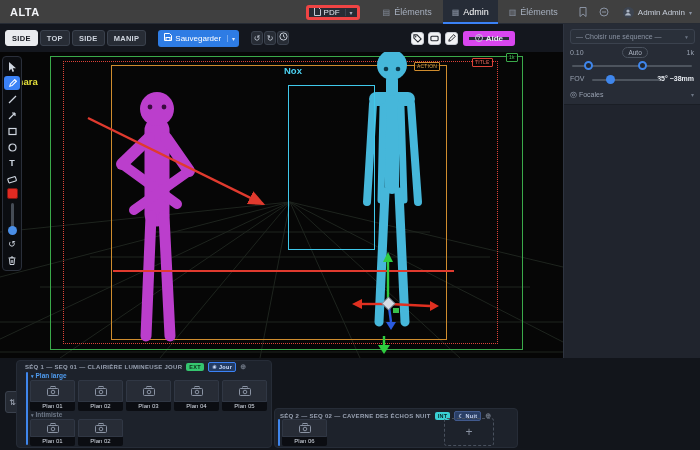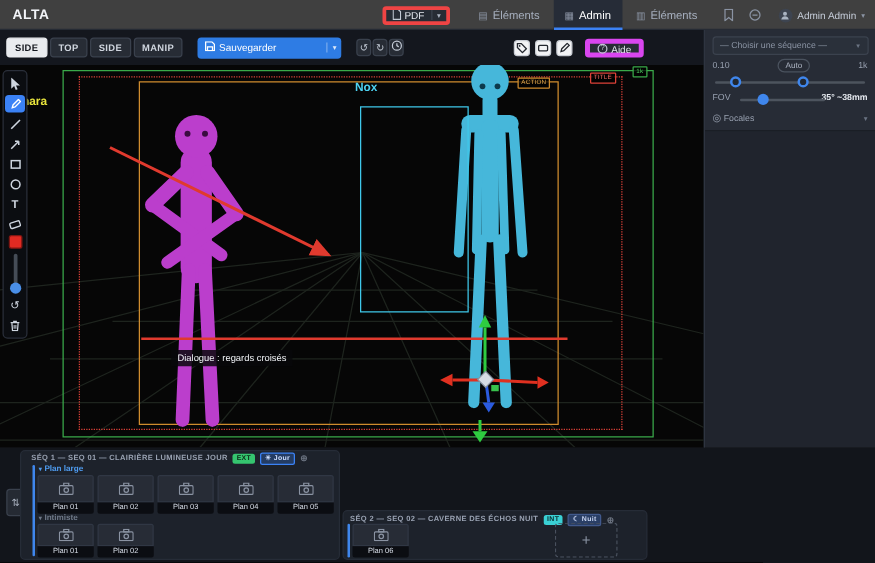--- a/index.html
+++ b/index.html
@@ -20,28 +20,28 @@
   .nav-it.active { background:#262c37; color:#ffffff; box-shadow:inset 0 -2px 0 #3b82f6; }
   .mini-ic { margin-left:12px; display:flex; align-items:center; }
   .userchip { display:flex; align-items:center; gap:4px; margin-left:14px; margin-right:8px; font-size:8px; color:#c6cdd9; }
   .avatar { width:11px; height:11px; border-radius:50%; background:#3d4450; display:flex; align-items:center; justify-content:center; }
 
   
   .toolbar { position:absolute; left:0; top:24px; width:563px; height:28px; background:#14171e; display:flex; align-items:center; z-index:40; }
   .seg { display:flex; gap:2px; margin-left:5px; }
   .seg button { height:16px; padding:0 6px; font-size:7.5px; font-weight:bold; color:#cfd5de; background:#272c35; border:1px solid #3a414d; border-radius:3px; letter-spacing:.3px; }
   .seg button.on { background:#e9ebee; color:#14171e; border-color:#e9ebee; }
-  .savebtn { display:flex; align-items:center; height:17px; margin-left:12px; background:#2e7ce4; border-radius:3px; overflow:hidden;gap:34px; }
+  .savebtn { display:flex; align-items:center; height:17px; margin-left:12px; background:#2e7ce4; border-radius:3px; overflow:hidden; }
   .savebtn .m { display:flex; align-items:center; gap:3px; padding:0 6px; font-size:8px; color:#fff; }
   .savebtn .c { padding:0 4px; font-size:6px; color:#dce8fa; border-left:1px solid rgba(255,255,255,.35); }
   .hist { display:flex; gap:1px; margin-left:12px; }
   .hist button { width:12px; height:14px; background:#272c35; border:1px solid #3a414d; border-radius:3px; color:#c2c9d4; font-size:8px; line-height:11px; }
   .wtools { position:absolute; right:105px; display:flex; gap:4px; }
   .wtools button { width:13px; height:13px; background:#f2f3f5; border:1px solid #c9cdd4; border-radius:3px; display:flex; align-items:center; justify-content:center; color:#23272e; font-size:8px; }
-  .aidebtn { position:absolute; right:48px; height:15px; display:flex; align-items:flex-start; gap:3px; background:#272c35; border:4px solid #d946ef; border-radius:3px; padding:0 6px; font-size:8px; color:#e3e7ee; }
+  .aidebtn { position:absolute; right:48px; height:15px; display:flex; align-items:center; gap:3px; background:#272c35; border:6px solid #d946ef; border-radius:3px; padding:0 6px; font-size:8px; color:#e3e7ee;font-weight:bold; }
   .qmark { width:8px; height:8px; border:1px solid #c2c9d4; border-radius:50%; font-size:6px; line-height:7px; text-align:center; color:#c2c9d4; }
 
   
   .viewport { position:absolute; left:0; top:52px; width:563px; height:306px; background:#060606; overflow:hidden; }
   .frame { position:absolute; z-index:4; }
   .fbadge { position:absolute; z-index:5; font-size:5px; line-height:7px; padding:0 2px; background:rgba(0,0,0,.75); border-radius:1px; letter-spacing:.2px; }
   .vp-label { position:absolute; font-weight:bold; font-size:9.5px; }
   .note { position:absolute; z-index:8; background:rgba(8,8,10,.85); color:#f2f4f8; font-size:7.5px; padding:2px 5px; }
   svg.layer { position:absolute; left:0; top:0; z-index:6; }
 
@@ -251,21 +251,20 @@
         <marker id="arrR" markerWidth="8" markerHeight="8" refX="6" refY="3" orient="auto">
             <path d="M0 0L7 3 0 6z" fill="#e03a2e"></path>
           </marker>
       </defs>
       <line x1="88" y1="66" x2="263" y2="152" stroke="#e03a2e" stroke-width="2.4" marker-end="url(#arrR)"></line>
       <line x1="113" y1="219" x2="454" y2="219" stroke="#e03a2e" stroke-width="2"></line>
     </svg>
     <div class="frame" style="left:288px;top:33px;width:87px;height:165px;border:1px solid #3fc8ea;z-index:8"></div>
     <div class="vp-label" style="left:284px;top:13px;color:#4dd2f2;z-index:8">Nox</div>
     <div class="vp-label" style="left:6px;top:24px;color:#e6e23c;z-index:5">Lunara</div>
-    <div class="note" style="left:137px;top:228px">Dialogue : regards croisés</div>
 
     <svg class="layer" width="563" height="306" style="z-index:9">
       <line x1="388" y1="250" x2="388" y2="210" stroke="#2ecc40" stroke-width="2.4"></line>
       <path d="M383 210h10l-5-10z" fill="#2ecc40"></path>
       <line x1="390" y1="252" x2="430" y2="254" stroke="#e03020" stroke-width="2.4"></line>
       <path d="M430 249v10l9-5z" fill="#e03020"></path>
       <line x1="362" y1="252" x2="386" y2="252" stroke="#e03020" stroke-width="2.4"></line>
       <path d="M362 247v10l-10-5z" fill="#e03020"></path>
       <line x1="389" y1="255" x2="391" y2="270" stroke="#2b5be0" stroke-width="2.4"></line>
       <path d="M386 270h10l-5 8z" fill="#2b5be0"></path>

